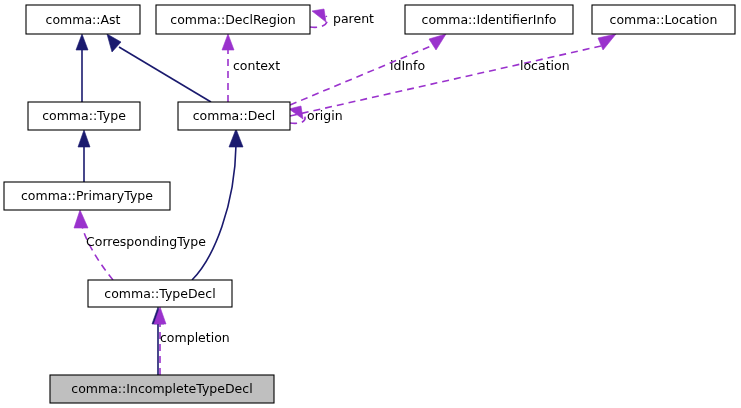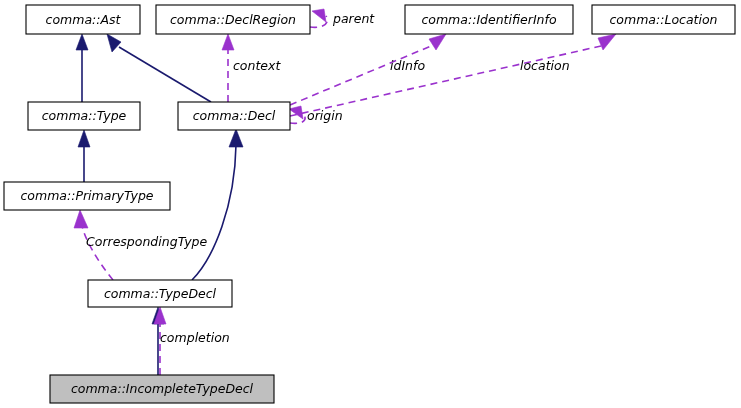--- a/index.html
+++ b/index.html
@@ -7,21 +7,20 @@
     padding: 0;
     background: #ffffff;
   }
   #diagram-root {
     position: relative;
     width: 741px;
     height: 408px;
     background: #ffffff;
     font-family: "DejaVu Sans", sans-serif;
     overflow: hidden;
-    font-style: italic;
   }
   svg#graph {
     position: absolute;
     top: 0;
     left: 0;
     width: 741px;
     height: 408px;
   }
   .node-box {
     fill: #ffffff;

